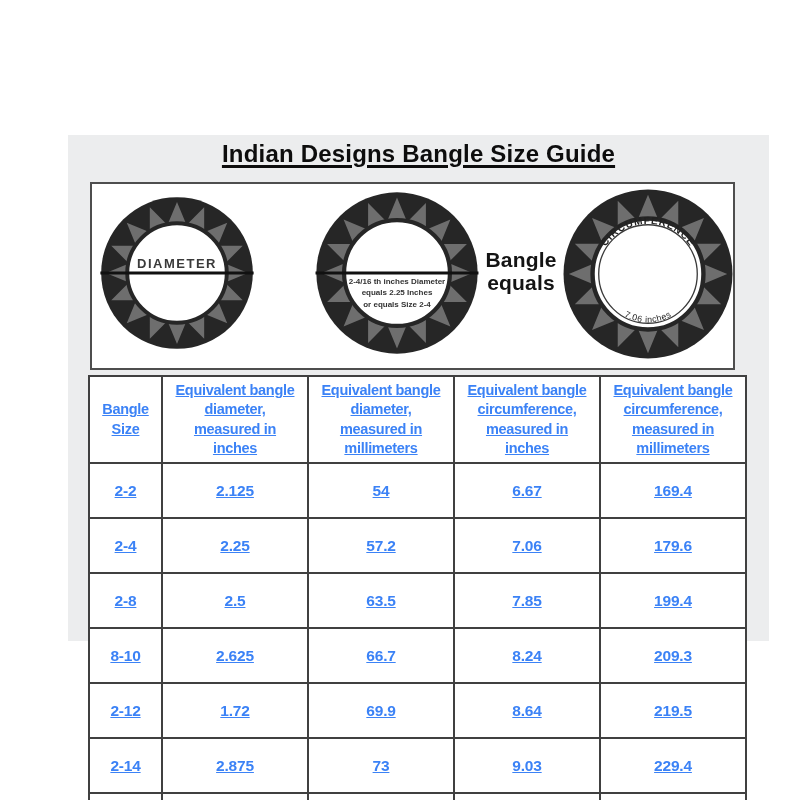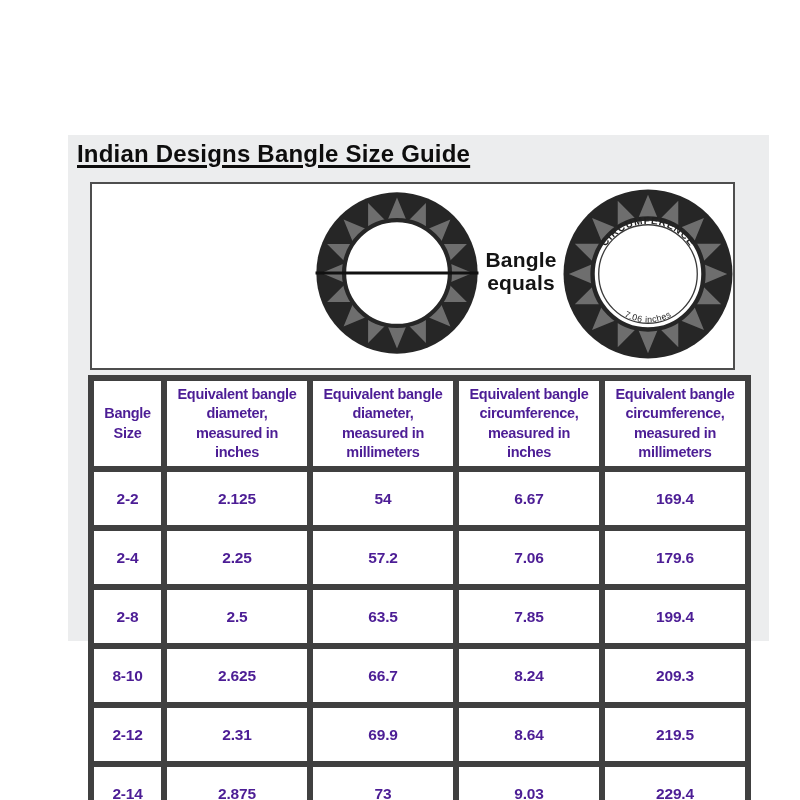--- a/index.html
+++ b/index.html
@@ -6,25 +6,24 @@
   html,body { background:#ffffff; }
   .page {
     position:relative; width:800px; height:800px; background:#ffffff;
     font-family:"Liberation Sans", sans-serif; color:#1c1c1c; overflow:hidden;
   }
   .panel {
     position:absolute; left:68px; top:135px; width:701px; height:506px;
     background:#ecedee;
   }
   .title {
-    position:absolute; top:5px; left:0; right:0; text-align:left;
+    position:absolute; top:5px; left:0; right:0; text-align:center;
     font-size:24px; font-weight:800; color:#0d0d0d;
     text-decoration:underline; text-decoration-thickness:2.5px; text-underline-offset:3px;
     letter-spacing:0.2px;
-    padding-left:9px;
   }
   .diagram-box {
     position:absolute; left:22px; top:47px; width:645px; height:188px;
     background:#ffffff; border:2px solid #4e4e4e; overflow:hidden;
   }
   .bangle { position:absolute; }
   .bangle svg { display:block; width:100%; height:100%; }
   .b1 { left:6px;  top:10px; width:158px; height:158px; }
   .b2 { left:221px; top:5px;  width:168px; height:168px; }
   .b3 { left:468px; top:2px;  width:176px; height:176px; }
@@ -42,21 +41,21 @@
     font-size:21px; font-weight:800; line-height:1.1; color:#141414;
     white-space:pre-line; letter-spacing:0.2px;
   }
   .size-table {
     position:absolute; left:20px; top:240px; width:657px;
     border-collapse:collapse; table-layout:fixed; background:#ffffff;
   }
   .size-table col.c0 { width:73px; }
   .size-table col.c1, .size-table col.c2, .size-table col.c3, .size-table col.c4 { width:146px; }
   .size-table th, .size-table td {
-    border:6px solid #404040; text-align:center; vertical-align:middle; color:#4c1d95;
+    border:2px solid #404040; text-align:center; vertical-align:middle; color:#3b82f6;text-decoration:underline;
   }
   .size-table th {
     font-size:14.5px; font-weight:700; line-height:1.33; padding:4px 2px;
     white-space:pre-line; letter-spacing:-0.3px; height:86px;
   }
   .size-table td {
     font-size:15.5px; font-weight:700; height:17px; line-height:17px;
     padding:18px 2px; letter-spacing:-0.2px;
   }
   .hidden-defs { position:absolute; width:0; height:0; }
@@ -76,26 +75,36 @@
   </defs>
 </svg>
 
 <div class="page">
   <div class="panel">
 
     <h1 class="title">Indian Designs Bangle Size Guide</h1>
 
     <div class="diagram-box">
 
+      <div class="bangle b1">
+        <svg viewBox="0 0 200 200">
+          <use href="#ringSym"></use>
+          <line x1="3" y1="100" x2="197" y2="100" stroke="#111111" stroke-width="3.5"></line>
+        </svg>
+        <div class="diam-label">DIAMETER</div>
+      </div>
 
       <div class="bangle b2">
         <svg viewBox="0 0 200 200">
           <use href="#ringSym"></use>
           <line x1="3" y1="100" x2="197" y2="100" stroke="#111111" stroke-width="3.5"></line>
         </svg>
+        <div class="b2-caption">2-4/16 th inches Diameter
+equals 2.25 Inches
+or equals Size 2-4</div>
       </div>
 
       <div class="equals-label">Bangle
 equals</div>
 
       <div class="bangle b3">
         <svg viewBox="0 0 200 200">
           <use href="#ringSym"></use>
           <circle cx="100" cy="100" r="56" fill="none" stroke="#3a3a3a" stroke-width="1.5"></circle>
           <text font-size="11.5" font-weight="bold" letter-spacing="1" fill="#222222">
@@ -163,21 +172,21 @@
         </tr>
         <tr>
           <td>8-10</td>
           <td>2.625</td>
           <td>66.7</td>
           <td>8.24</td>
           <td>209.3</td>
         </tr>
         <tr>
           <td>2-12</td>
-          <td>2.31</td>
+          <td>1.72</td>
           <td>69.9</td>
           <td>8.64</td>
           <td>219.5</td>
         </tr>
         <tr>
           <td>2-14</td>
           <td>2.875</td>
           <td>73</td>
           <td>9.03</td>
           <td>229.4</td>

